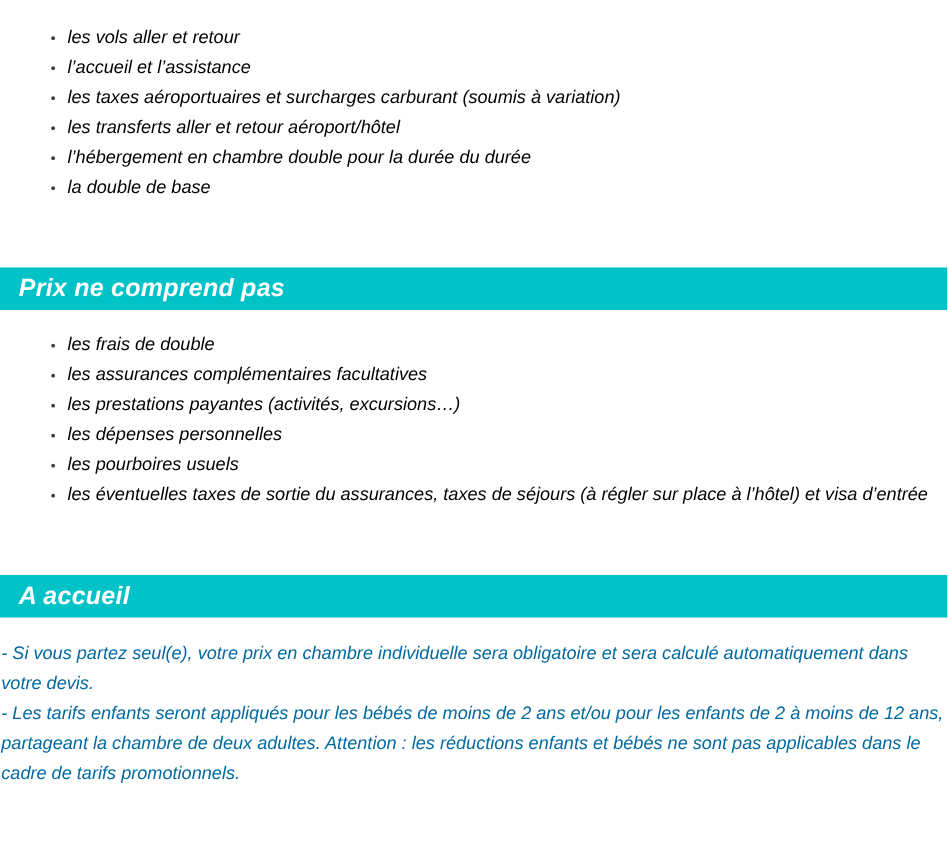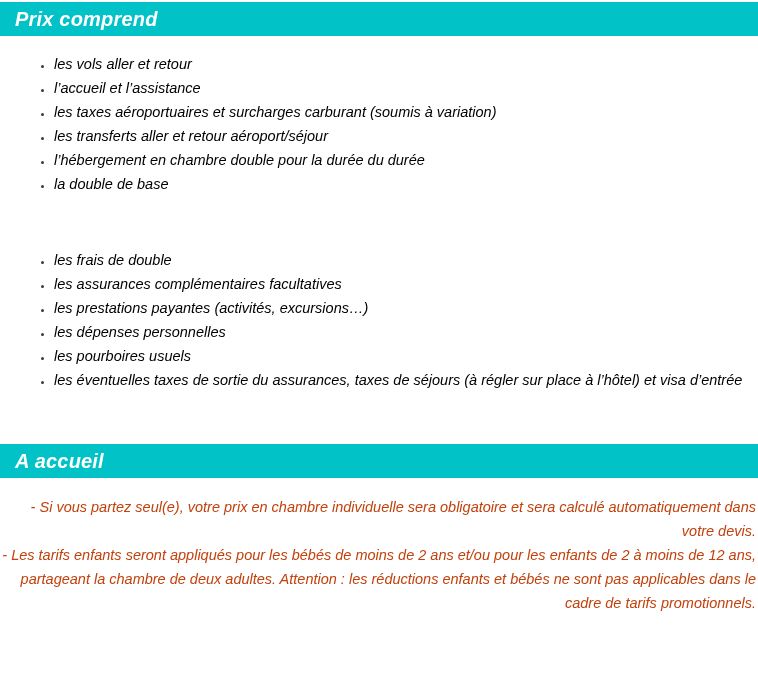--- a/index.html
+++ b/index.html
@@ -38,45 +38,44 @@
     }
     ul.bullet-list li::marker {
       color: #3b3b3b;
       font-size: 11px;
     }
 
     .notes { margin-top: 17px; padding: 0 2px 0 1px; }
     .notes p {
       font-size: 14.5px;
       font-style: italic;
-      color: #c2410c;
+      color: #0369a1;
       line-height: 24px;
-      text-align: right;
     }
   </style>
 </head>
 <body>
 
 <div class="page">
 
   <section class="section">
-    <h2 class="section-header">
-      <span>Prix comprend</span>
-    </h2>
     <ul class="bullet-list">
       <li class="list-item">les vols aller et retour</li>
       <li class="list-item">l’accueil et l’assistance</li>
       <li class="list-item">les taxes aéroportuaires et surcharges carburant (soumis à variation)</li>
-      <li class="list-item">les transferts aller et retour aéroport/séjour</li>
+      <li class="list-item">les transferts aller et retour aéroport/hôtel</li>
       <li class="list-item">l’hébergement en chambre double pour la durée du durée</li>
       <li class="list-item">la double de base</li>
     </ul>
   </section>
 
   <section class="section">
+    <h2 class="section-header">
+      <span>Prix ne comprend pas</span>
+    </h2>
     <ul class="bullet-list">
       <li class="list-item">les frais de double</li>
       <li class="list-item">les assurances complémentaires facultatives</li>
       <li class="list-item">les prestations payantes (activités, excursions…)</li>
       <li class="list-item">les dépenses personnelles</li>
       <li class="list-item">les pourboires usuels</li>
       <li class="list-item">les éventuelles taxes de sortie du assurances, taxes de séjours (à régler sur place à l’hôtel) et visa d’entrée</li>
     </ul>
   </section>
 

